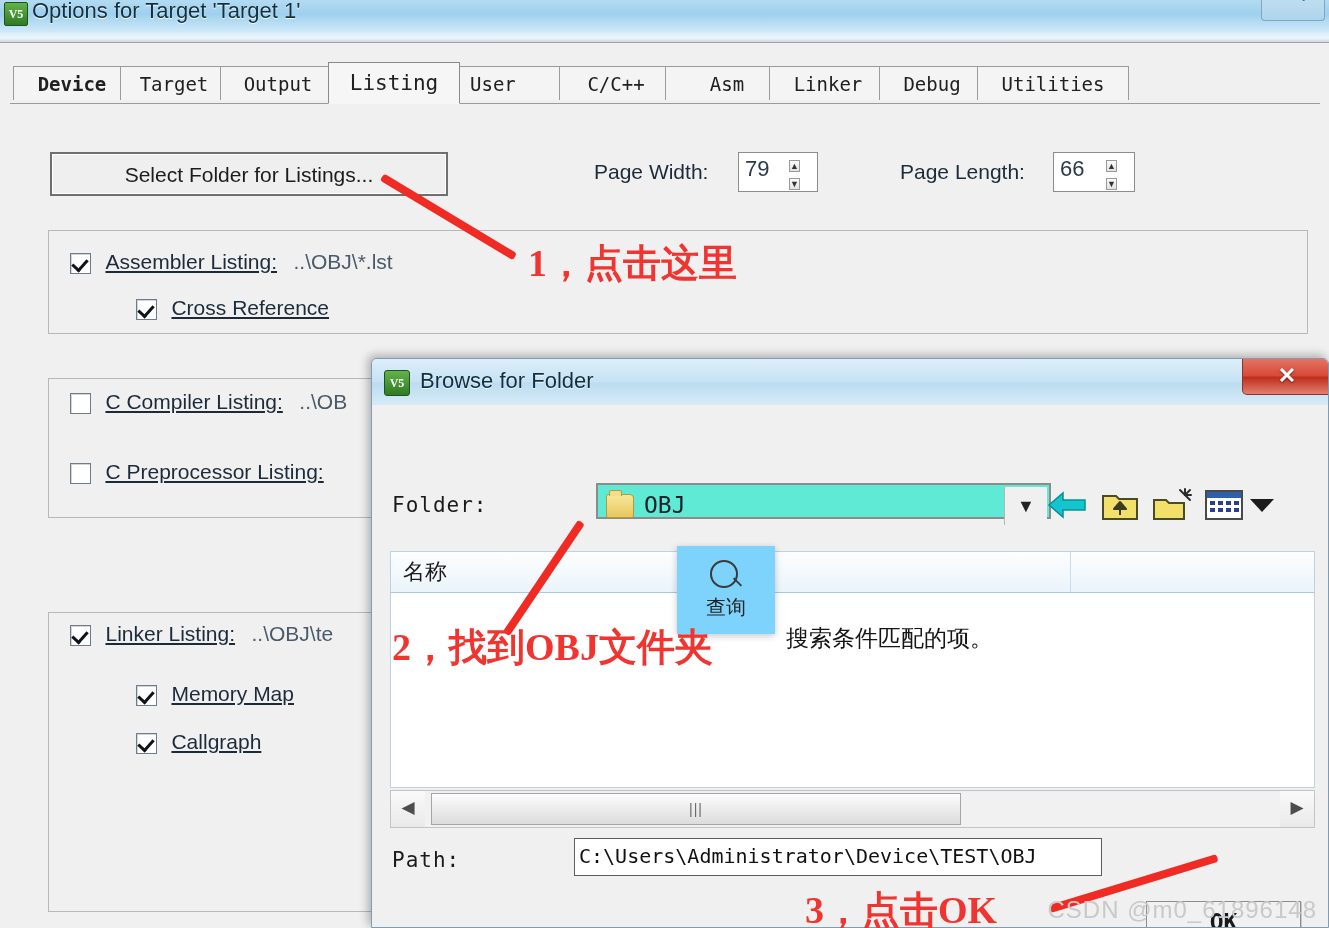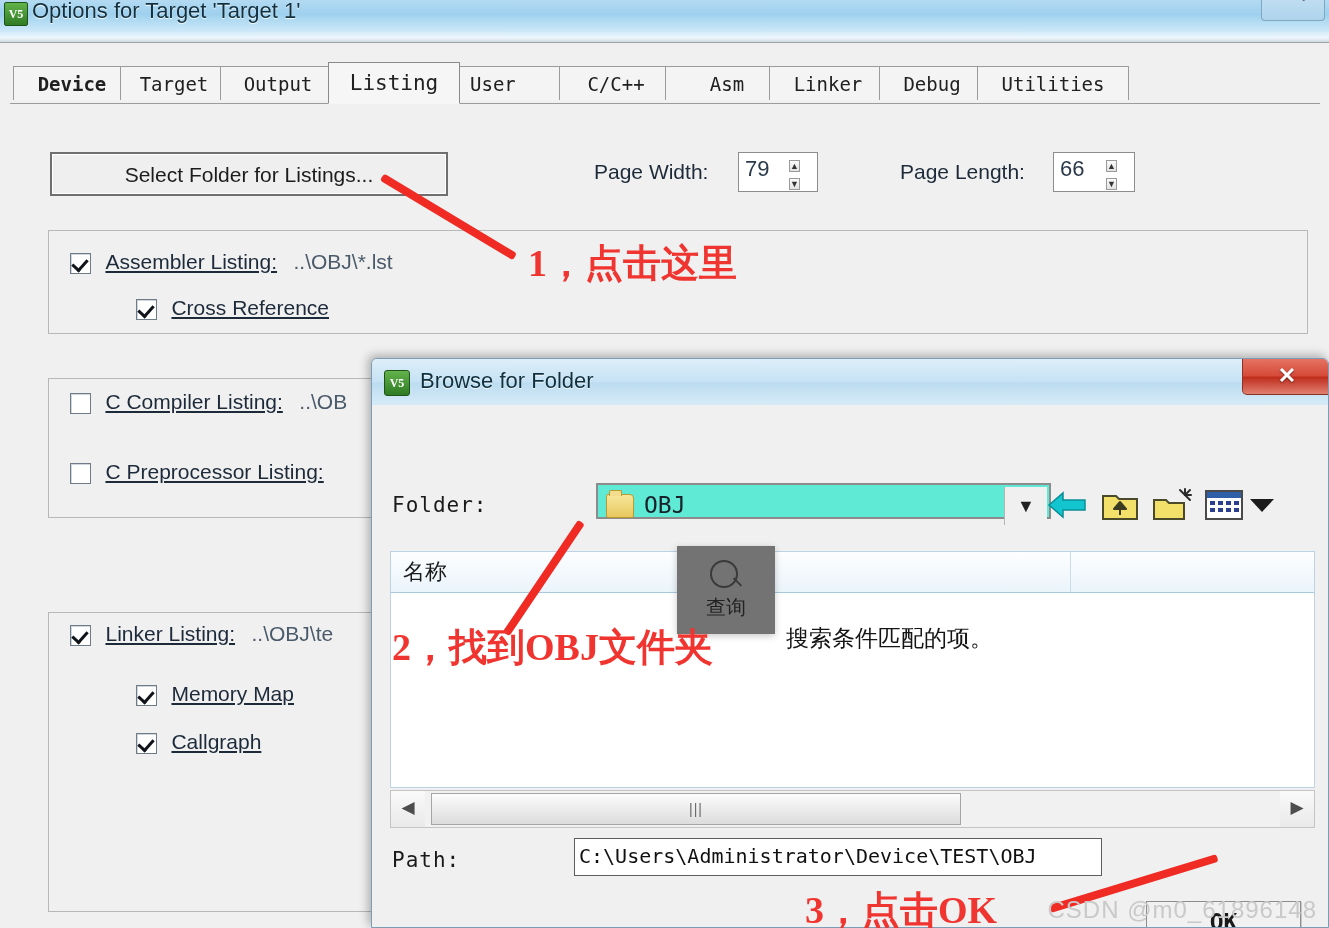--- a/index.html
+++ b/index.html
@@ -408,21 +408,21 @@
     position: absolute;
     left: 395px; top: 30px;
     font-size: 23px;
     color: #151515;
     white-space: nowrap;
   }
   #search-tooltip {
     position: absolute;
     left: 306px; top: 186px;
     width: 98px; height: 88px;
-    background: #737373;
+    background: #7dd3fc;
     box-shadow: 0 2px 7px rgba(0,0,0,0.22);
     z-index: 30;
   }
   #search-tooltip-icon {
     position: absolute;
     left: 33px; top: 14px;
     width: 24px; height: 24px;
     border: 2px solid #3a3a3a;
     border-radius: 50%;
   }

